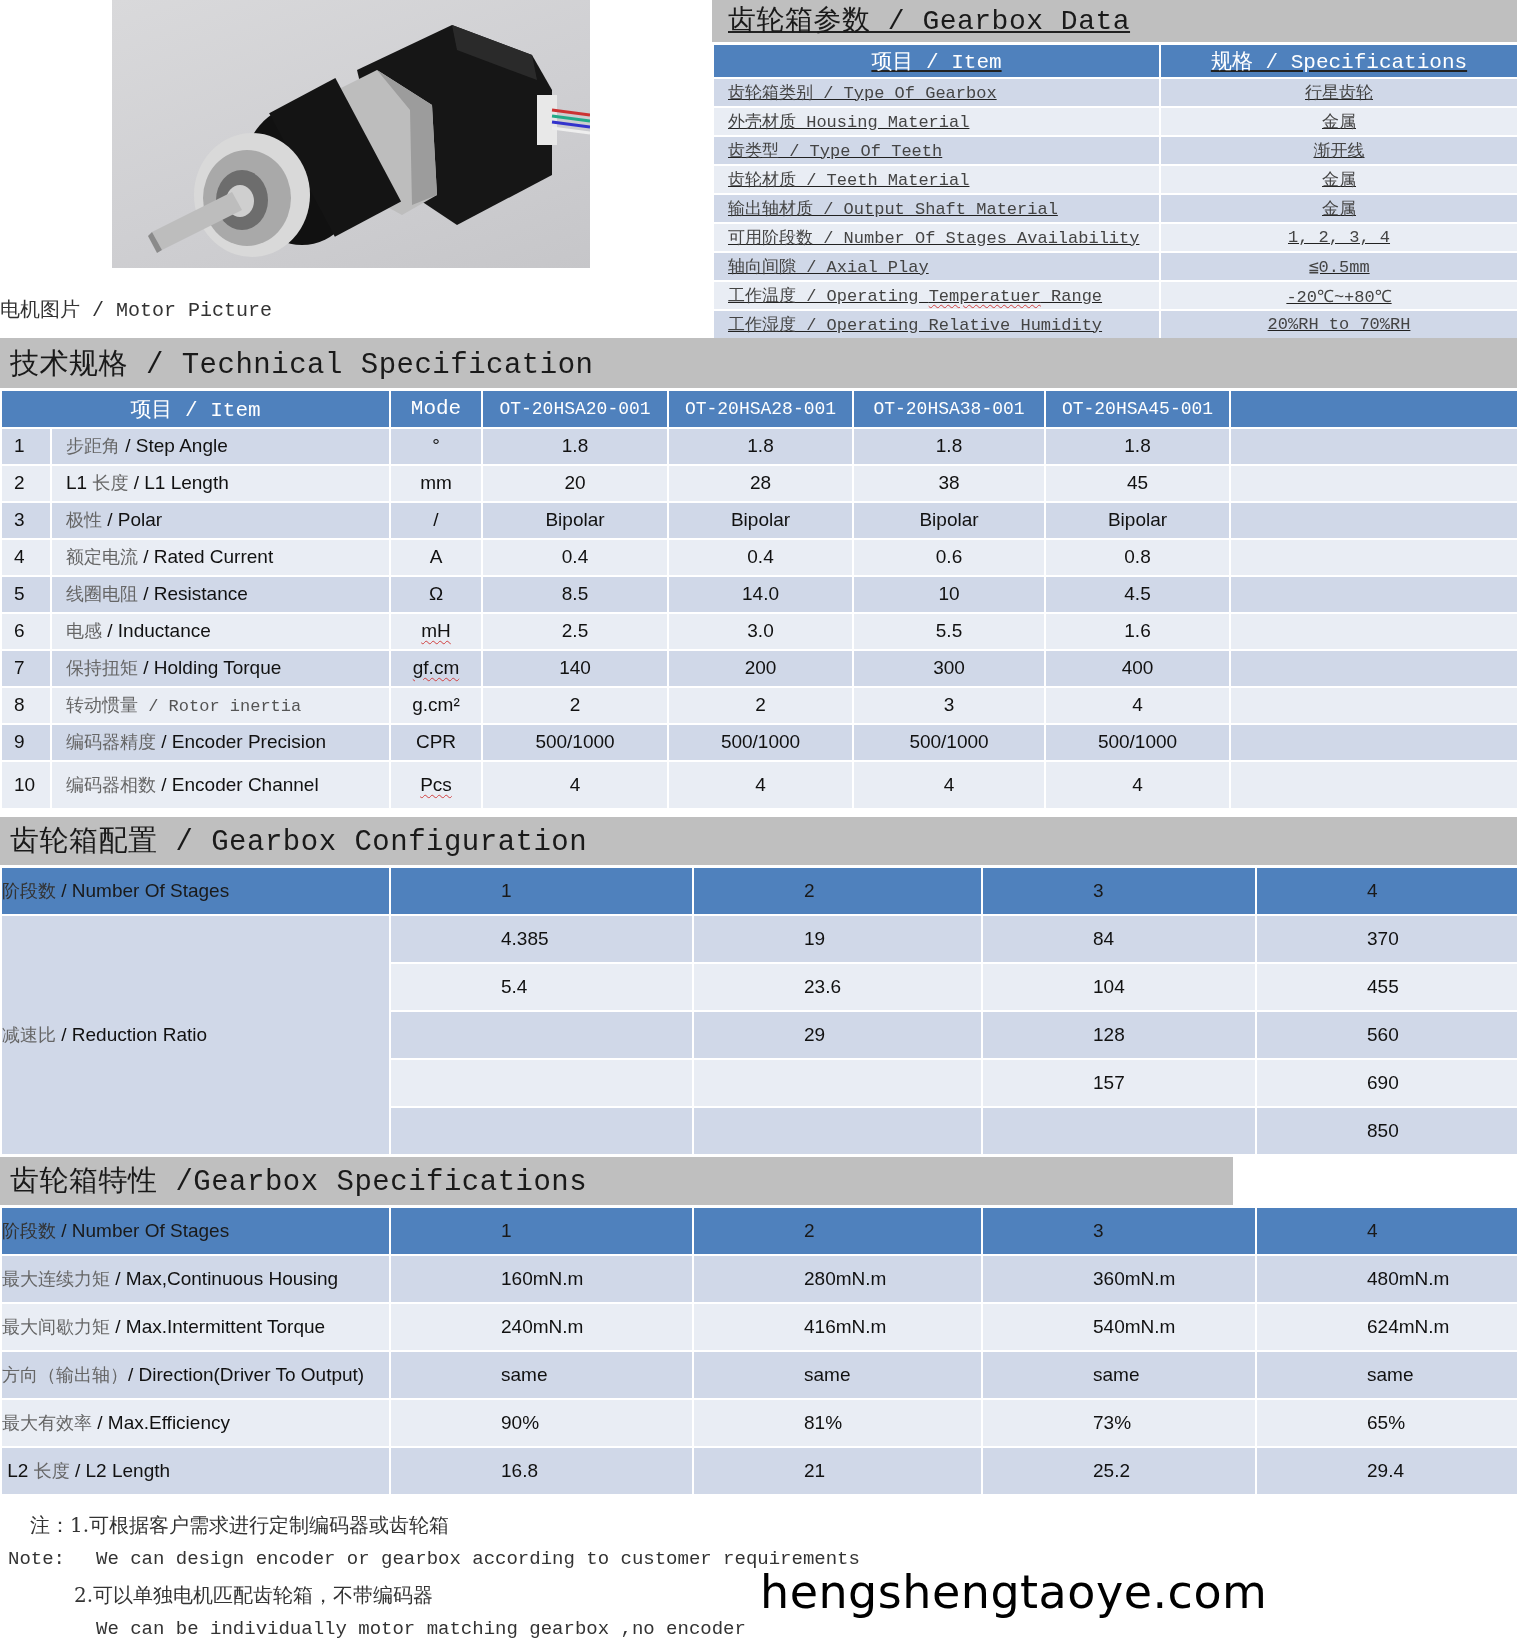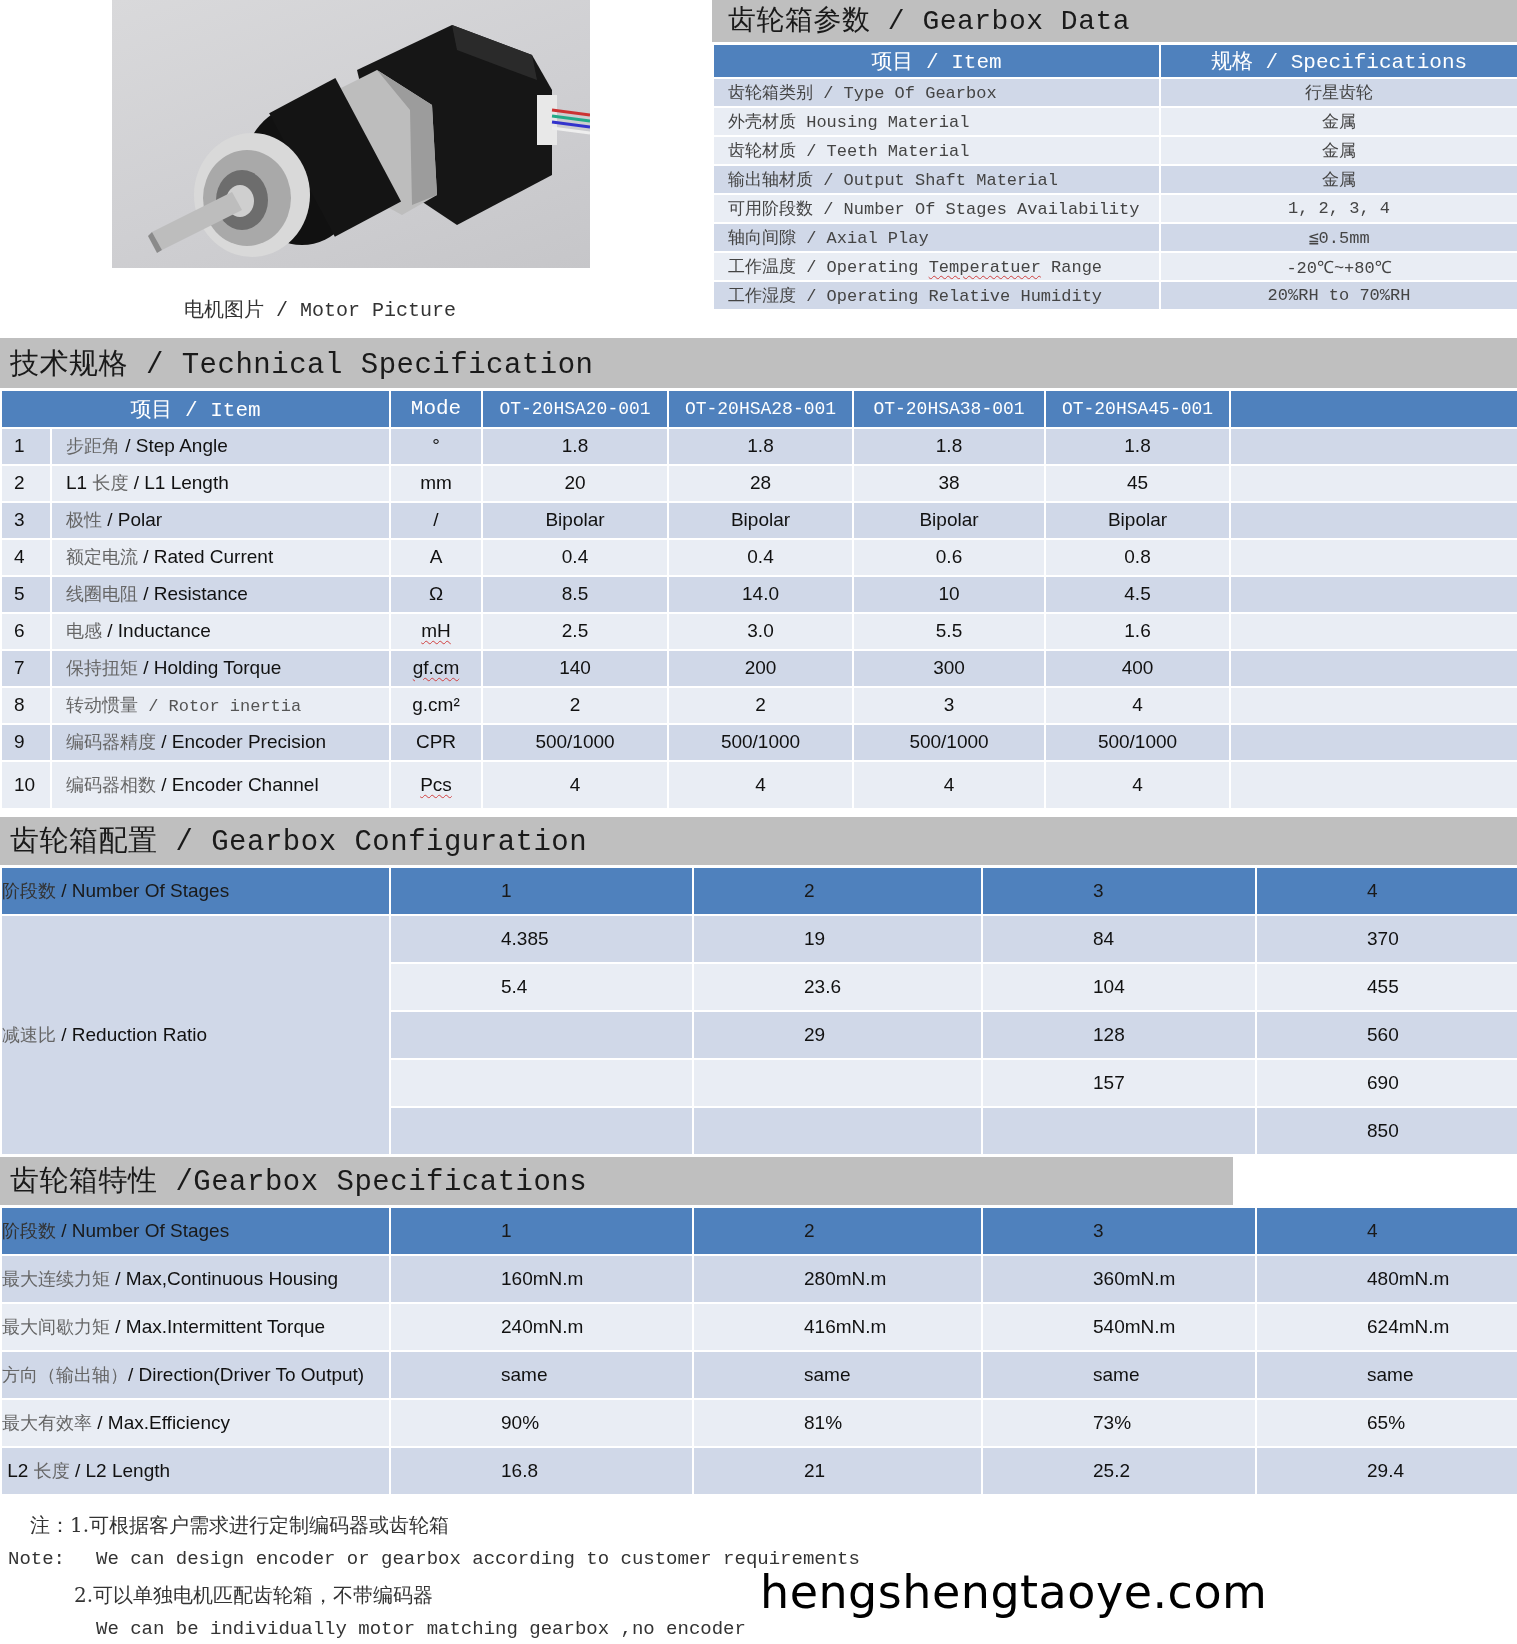--- a/index.html
+++ b/index.html
@@ -3,24 +3,24 @@
 <meta charset="utf-8">
 <style>
   * { box-sizing: border-box; margin: 0; padding: 0; }
   html, body { width: 1517px; height: 1644px; background: #ffffff; overflow: hidden; }
   body { position: relative; font-family: "DejaVu Serif", "Liberation Serif", serif; color: #222; }
 
   
   .photo-wrap { position: absolute; left: 0; top: 0; width: 712px; height: 338px; background: #fff; }
   .photo { position: absolute; left: 112px; top: 0; width: 478px; height: 268px; background: linear-gradient(160deg, #d9d9db 0%, #cfcfd2 55%, #c6c6c9 100%); overflow: hidden; }
   .photo svg { position: absolute; left: 0; top: 0; }
-  .photo-caption { position: absolute; left: 0; top: 296px; width: 640px; text-align: center; font-family: "Liberation Mono", "DejaVu Sans Mono", monospace; font-size: 20px; color: #333; }
-
-  
-  .gbdata { position: absolute; left: 712px; top: 0; width: 805px; }
+  .photo-caption { position: absolute; left: 0; top: 296px; width: 640px; font-family: "Liberation Mono", "DejaVu Sans Mono", monospace; font-size: 20px; color: #333; }
+
+  
+  .gbdata { position: absolute; left: 712px; top: 0; width: 805px; text-decoration: underline; }
   .section-title { background: #bfbfbf; height: 42px; line-height: 42px; padding-left: 18px; font-family: "Liberation Mono", "DejaVu Sans Mono", monospace; font-size: 28px; color: #1a1a1a; font-weight: normal; letter-spacing: 0.5px; }
   .gbdata .section-title { height: 42px; line-height: 44px; padding-left: 16px; }
   .gbtable { width: 100%; border-collapse: collapse; table-layout: fixed; }
   .gbtable th { background: #4f81bd; color: #fff; font-weight: normal; height: 34px; font-family: "Liberation Mono", "DejaVu Sans Mono", monospace; font-size: 21px; border: 2px solid #fff; border-top: 3px solid #fff; }
   .gbtable td { height: 29px; font-family: "Liberation Mono", "DejaVu Sans Mono", monospace; font-size: 17px; color: #444; border-left: 2px solid #fff; border-right: 2px solid #fff; border-bottom: 2px solid #fff; }
   .gbtable td.item { padding-left: 14px; }
   .gbtable td.spec { text-align: center; }
   .row-dark td { background: #d0d8e8; }
   .row-light td { background: #e9edf4; }
   .underline-wavy { text-decoration: underline wavy #d04040; text-underline-offset: 3px; text-decoration-thickness: 1px; }
@@ -102,20 +102,24 @@
       </tr>
     </thead>
     <tbody>
       <tr class="row-dark">
           <td class="item">齿轮箱类别 / Type Of Gearbox</td>
           <td class="spec">行星齿轮</td>
         </tr>
       <tr class="row-light">
           <td class="item">外壳材质 Housing Material</td>
           <td class="spec">金属</td>
+        </tr>
+      <tr class="row-dark">
+          <td class="item">齿类型 / Type Of  Teeth</td>
+          <td class="spec">渐开线</td>
         </tr>
       <tr class="row-light">
           <td class="item">齿轮材质 / Teeth Material</td>
           <td class="spec">金属</td>
         </tr>
       <tr class="row-dark">
           <td class="item">输出轴材质 / Output Shaft Material</td>
           <td class="spec">金属</td>
         </tr>
       <tr class="row-light">

